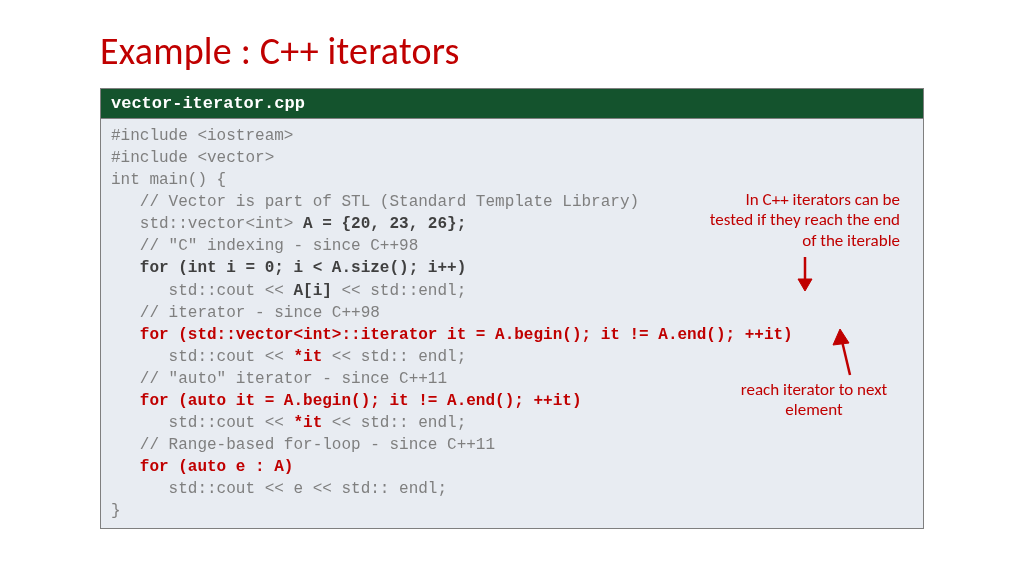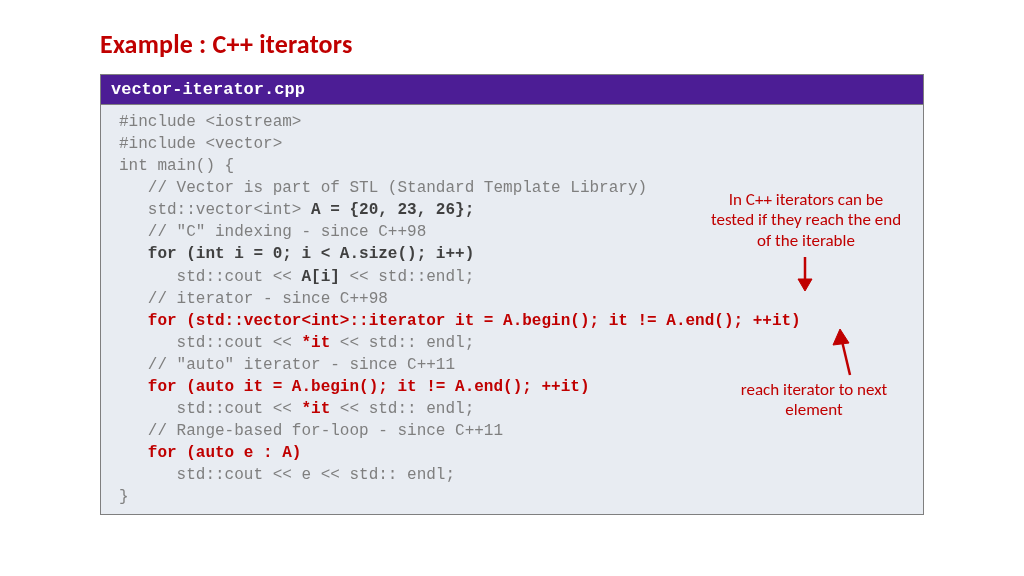--- a/index.html
+++ b/index.html
@@ -9,57 +9,57 @@
     height: 576px;
     font-family: Calibri, Arial, sans-serif;
     background: #ffffff;
     position: relative;
   }
   .slide {
     padding: 28px 100px 0 100px;
   }
   .title {
     color: #c00000;
-    font-size: 26px;
-    font-weight: 700;
+    font-size: 38px;
+    font-weight: 400;
     margin: 0 0 14px 0;
     letter-spacing: 0.2px;
   }
   .filebar {
-    background: #4c1d95;
+    background: #14532d;
     color: #ffffff;
     font-family: "Courier New", monospace;
     font-weight: bold;
     font-size: 17px;
     padding: 5px 10px;
     border: 1px solid #7f7f7f;
     border-bottom: none;
   }
   .codebox {
     background: #e8ecf2;
     border: 1px solid #7f7f7f;
     font-family: "Courier New", monospace;
     font-size: 16px;
     line-height: 1.38;
-    padding: 6px 18px;
+    padding: 6px 10px;
     white-space: pre;
     color: #7f7f7f;
     position: relative;
   }
   .codebox .bold { color: #404040; font-weight: bold; }
   .codebox .red  { color: #c00000; font-weight: bold; }
   .note {
     position: absolute;
     color: #c00000;
     font-size: 17px;
     line-height: 1.2;
     text-align: center;
     font-family: Calibri, Arial, sans-serif;
   }
-  .note1 { top: 190px; right: 118px; width: 200px; }
+  .note1 { top: 190px; right: 124px; width: 200px; text-align: right; }
   .note2 { top: 380px; right: 130px; width: 160px; }
   .arrow {
     position: absolute;
     stroke: #c00000;
     fill: #c00000;
   }
 </style>
 </head>
 <body>
 

